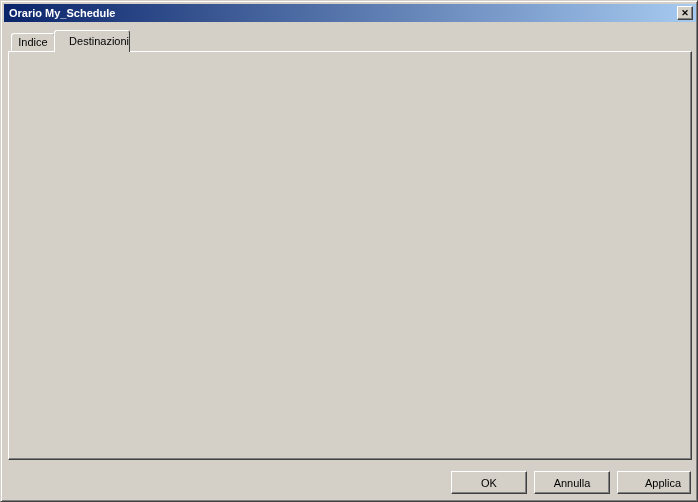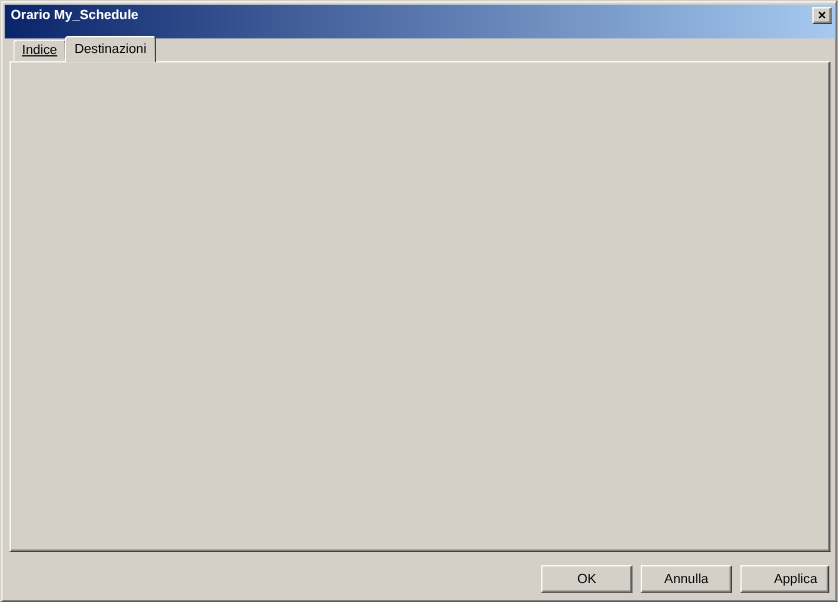--- a/index.html
+++ b/index.html
@@ -8,21 +8,21 @@
 
   .dialog {
     position: relative; width: 698px; height: 502px;
     background: #d4d0c8; color:#000; font-size: 11px;
     border: 1px solid; border-color: #d4d0c8 #404040 #404040 #d4d0c8;
     box-shadow: inset 1px 1px 0 #fff, inset -1px -1px 0 #808080;
     overflow: hidden;
   }
 
   .titlebar {
-    position: absolute; left: 3px; top: 3px; width: 692px; height: 28px;
+    position: absolute; left: 3px; top: 3px; width: 692px; height: 18px;
     background: linear-gradient(90deg, #0a246a, #a6caf0);
     color: #fff; font-weight: bold; line-height: 18px; padding-left: 5px;
   }
   .close-btn {
     position: absolute; right: 3px; top: 2px; width: 16px; height: 14px;
     background: #d4d0c8; color:#000;
     border: 1px solid; border-color: #fff #404040 #404040 #fff;
     box-shadow: inset -1px -1px 0 #808080;
     font-size: 9px; font-weight: bold; text-align: center; line-height: 12px;
     cursor: default;
@@ -152,22 +152,22 @@
 </head>
 <body>
 
 <div class="dialog">
 
   <div class="titlebar">
     <span>Orario My_Schedule</span>
     <div class="close-btn">✕</div>
   </div>
 
-  <div class="tab" style="left:10px; width:44px;text-decoration:underline;">Indice</div>
-  <div class="tab active" style="left:53px; width:76px;">Destinazioni</div>
+  <div class="tab" style="left:10px; width:44px;">Indice</div>
+  <div class="tab active" style="left:53px; width:76px;text-align:right;">Destinazioni</div>
 
   <div class="panel"></div>
 
   <div class="label r" style="left:40px; top:70px; width:72px;">ID</div>
   <div class="edit" style="left:118px; top:65px; width:100px; height:20px;">My_Schedule</div>
 
   <div class="label r" style="left:15px; top:95px; width:119px;">Periodo di tempo</div>
   <div class="spinfield disabled" style="left:140px; top:91px; width:50px; height:20px;">
     <div class="spin-edit">1</div>
     <div class="spin-btns">

